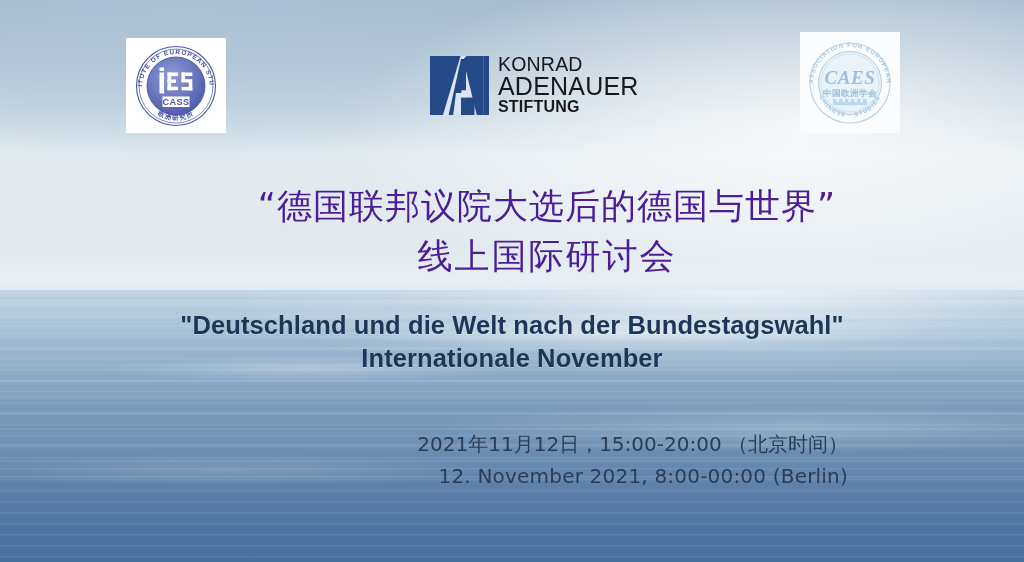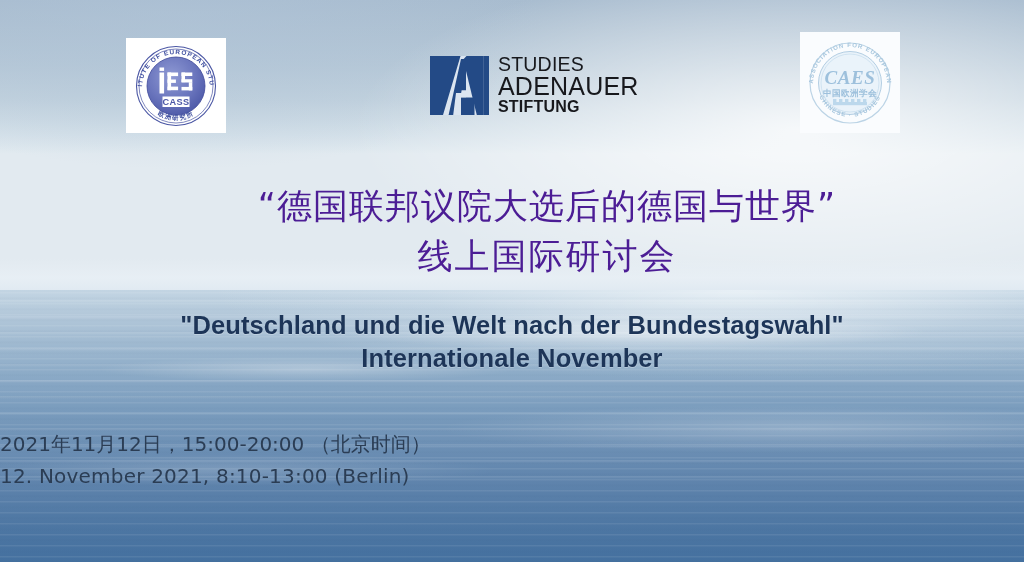--- a/index.html
+++ b/index.html
@@ -164,21 +164,21 @@
     font-weight: 700;
     line-height: 1.30;
     letter-spacing: 0.1px;
     text-shadow: 0 1px 1px rgba(255,255,255,0.30);
   }
 
   .date-block {
     position: absolute;
     left: 0; top: 428px;
     width: 848px;
-    text-align: left;
+    text-align: right;
     color: #2b3d54;
     font-size: 20px;
     font-weight: 400;
     line-height: 1.62;
     font-family: "DejaVu Sans", "Liberation Sans", sans-serif;
   }
   .date-block .d2 { letter-spacing: 0.2px; }
 </style>
 </head>
 <body>
@@ -238,21 +238,21 @@
 
       <polygon points="27,0 59,0 59,59 44,59 44,40 31,40 31,59 16,59" fill="#c9d8e8" opacity="0.0"></polygon>
       <path d="M 30.5,0 L 59,0 L 59,59 L 44.5,59 L 44.5,41.5 L 31,41.5 L 31,59 L 13,59 Z" fill="#dbe5f0"></path>
       <path d="M 38,0 L 59,0 L 59,59 L 50,59 L 50,0 Z" fill="#234a86" opacity="0"></path>
       <path d="M 33.2,3.5 L 46.8,59 L 53.2,59 L 53.2,0 L 36.5,0 Z" fill="#234a86"></path>
       <path d="M 18.6,59 L 31.0,3.0 L 36.0,3.0 L 36.0,37.0 L 26.0,37.0 L 23.2,59 Z" fill="#234a86"></path>
       <rect x="53.2" y="0" width="5.8" height="59" fill="#234a86"></rect>
       <path d="M 31.6,34.2 L 36.0,34.2 L 36.0,41.2 L 30.4,41.2 Z" fill="#dbe5f0"></path>
     </svg>
     <div class="kas-text">
-      <span class="kas-l1">STUDIES</span>
+      <span class="kas-l1">KONRAD</span>
       <span class="kas-l2">ADENAUER</span>
       <span class="kas-l3">STIFTUNG</span>
     </div>
   </div>
 
   <div class="logo-caes">
     <svg viewBox="0 0 100 101" width="100" height="101" aria-hidden="true">
       <defs>
         <path id="caes-ring-top" d="M 13,52 A 37,37 0 0 1 87,52"></path>
         <path id="caes-ring-bot" d="M 17,52 A 33,33 0 0 0 83,52"></path>
@@ -286,16 +286,16 @@
     <div class="ln2">线上国际研讨会</div>
   </div>
 
   <div class="title-de">
     <div>"Deutschland und die Welt nach der Bundestagswahl"</div>
     <div>Internationale November</div>
   </div>
 
   <div class="date-block">
     <div class="d1">2021年11月12日，15:00-20:00 （北京时间）</div>
-    <div class="d2">12. November 2021, 8:10-13:00 (Berlin)</div>
+    <div class="d2">12. November 2021, 8:00-00:00 (Berlin)</div>
   </div>
 
 </div>
 
 </body></html>

